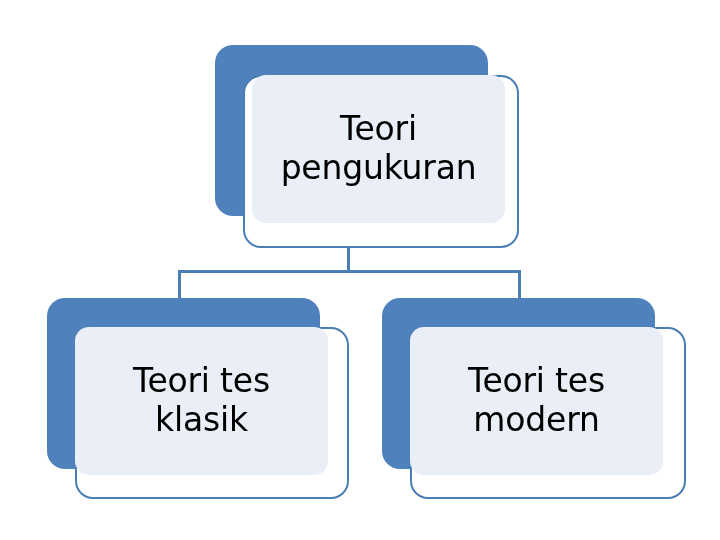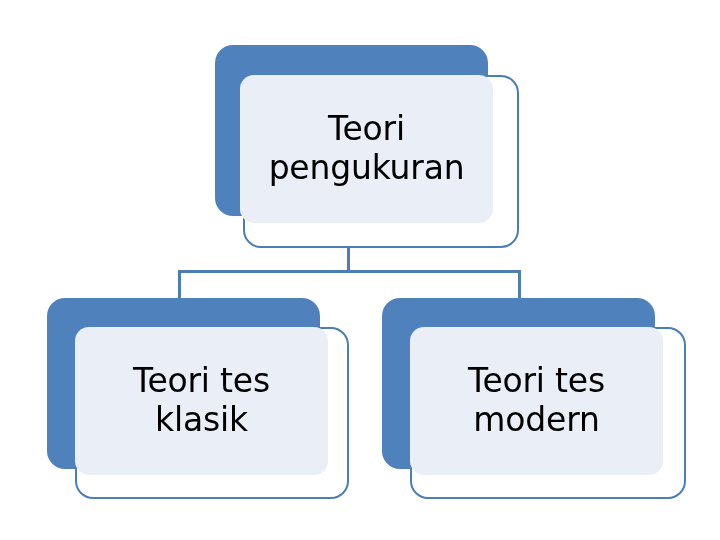--- a/index.html
+++ b/index.html
@@ -65,21 +65,21 @@
 </head>
 <body>
 
 <div id="diagram-canvas">
 
   <div class="node">
     <div class="layer-back" style="left:215px; top:45px; width:273px; height:171px;"></div>
 
     <div class="layer-front" style="left:243px; top:75px; width:276px; height:173px;"></div>
 
-    <div class="layer-mid" style="left:240px; top:75px; width:253px; height:148px;">
+    <div class="layer-mid" style="left:252px; top:75px; width:253px; height:148px;">
       <span class="node-label" style="font-size:33px; width:276px;">Teori
 pengukuran</span>
     </div>
   </div>
 
   <div class="connector connector-v" style="left:347px; top:247px; height:25px;"></div>
 
   <div class="connector connector-h" style="left:178px; top:270px; width:343px;"></div>
 
   <div class="connector connector-v" style="left:178px; top:270px; height:32px;"></div>

